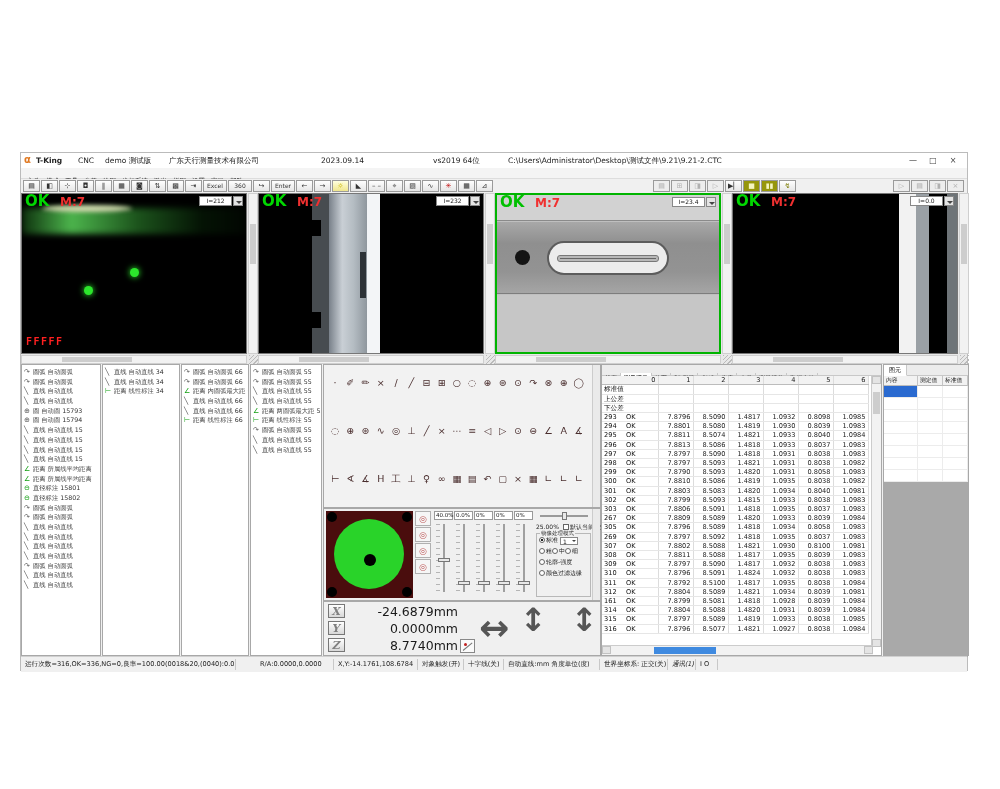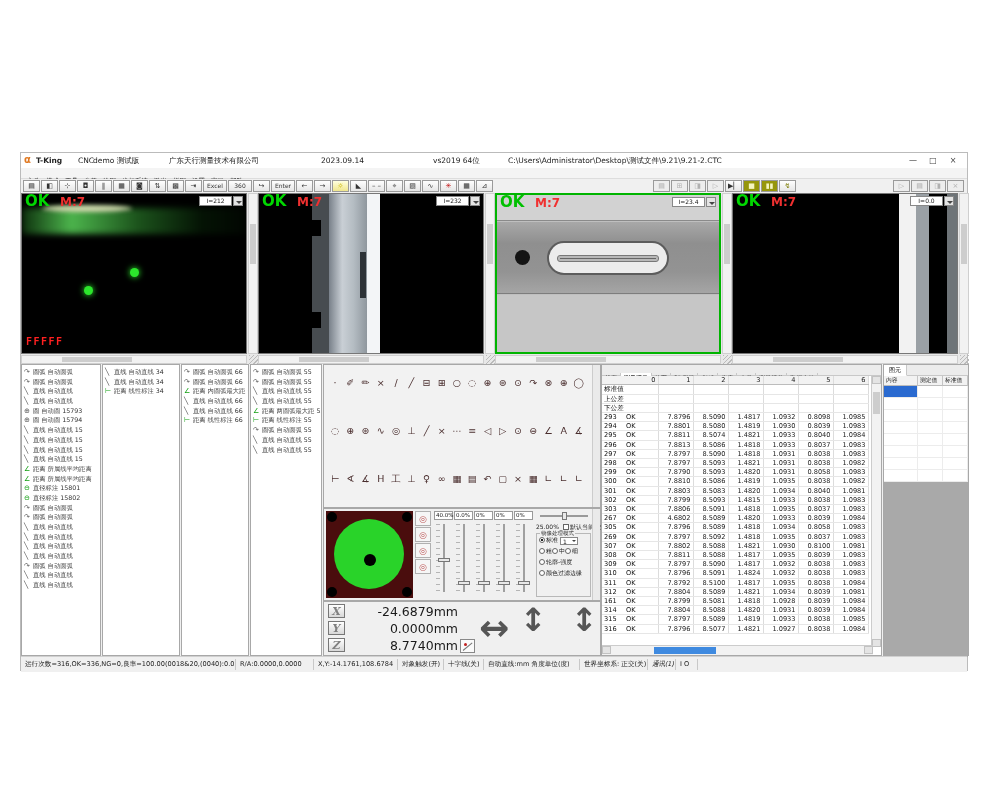--- a/index.html
+++ b/index.html
@@ -6,21 +6,21 @@
   html,body{width:1000px;height:789px}
   body{background:#fff;font-family:"DejaVu Sans","Liberation Sans",sans-serif;color:#111;position:relative;overflow:hidden}
   #app{position:absolute;left:20px;top:152px;width:948px;height:519px;background:#f0f0f0;border:1px solid #bbb}
 
   
   #titlebar{position:absolute;left:0;top:0;width:100%;height:15px;background:#fff;font-size:7.5px;color:#222}
   #titlebar span{position:absolute;top:3px;white-space:nowrap}
   .logo{left:3px;top:1px!important;color:#e07820;font-weight:bold;font-size:10px!important}
   .t-brand{left:15px;font-weight:bold}
   .t-app{left:57px}
-  .t-session{left:72px}
+  .t-session{left:84px}
   .t-company{left:148px}
   .t-date{left:300px}
   .t-build{left:412px}
   .t-path{left:487px}
   .winbtn{width:16px;text-align:center;cursor:default;color:#444;font-size:8px!important}
   .wb-min{right:46px}.wb-max{right:26px}.wb-close{right:6px}
 
   
   #menubar{position:absolute;left:0;top:15px;width:100%;height:11px;background:#f4f4f4;border-bottom:1px solid #ddd;padding-left:3px;white-space:nowrap}
   .mitem{display:inline-block;font-size:6.5px;padding:1px 3px;color:#222}
@@ -668,21 +668,21 @@
             <td class="c0"><span class="rnum">303</span><span class="rstat">OK</span></td>
             <td class="v">7.8806</td>
             <td class="v">8.5091</td>
             <td class="v">1.4818</td>
             <td class="v">1.0935</td>
             <td class="v">0.8037</td>
             <td class="v">1.0983</td>
           </tr>
           <tr>
             <td class="c0"><span class="rnum">267</span><span class="rstat">OK</span></td>
-            <td class="v">4.6802</td>
+            <td class="v">7.8809</td>
             <td class="v">8.5089</td>
             <td class="v">1.4820</td>
             <td class="v">1.0933</td>
             <td class="v">0.8039</td>
             <td class="v">1.0984</td>
           </tr>
           <tr>
             <td class="c0"><span class="rnum">305</span><span class="rstat">OK</span></td>
             <td class="v">7.8796</td>
             <td class="v">8.5089</td>
@@ -853,21 +853,21 @@
           <div class="ec0"></div>
           <div class="ec1"></div>
           <div class="ec2"></div>
         </div>
       </div>
     <div id="egray"></div>
   </div>
 
   <div id="statusbar">
       <span class="seg" style="width: 215px;">运行次数=316,OK=336,NG=0,良率=100.00(0018&amp;20,(0040):0.059)</span>
-      <span class="seg" style="width: 78px;">R/A:0.0000,0.0000</span>
+      <span class="seg" style="width: 78px; margin-left: 20px;">R/A:0.0000,0.0000</span>
       <span class="seg" style="width: 84px;">X,Y:-14.1761,108.6784</span>
       <span class="seg" style="width: 46px;">对象触发(开)</span>
       <span class="seg" style="width: 40px; text-align: center;">十字线(关)</span>
       <span class="seg" style="width: 96px;">自动直线:mm 角度单位(度)</span>
       <span class="seg" style="width: 68px;">世界坐标系: 正交(关)</span>
       <span class="seg" style="width: 28px; font-style: italic;">通讯(1)</span>
       <span class="seg" style="width: 22px;">I O</span>
     </div>
 
 </div>

